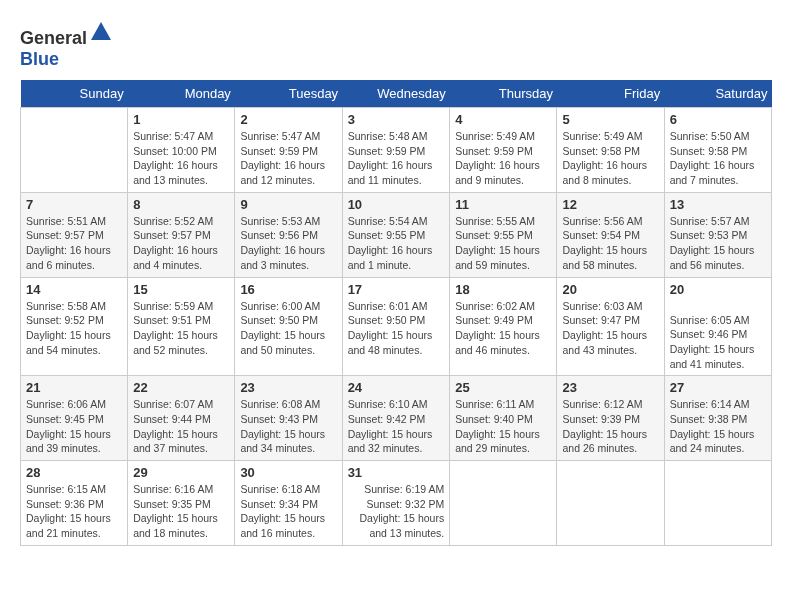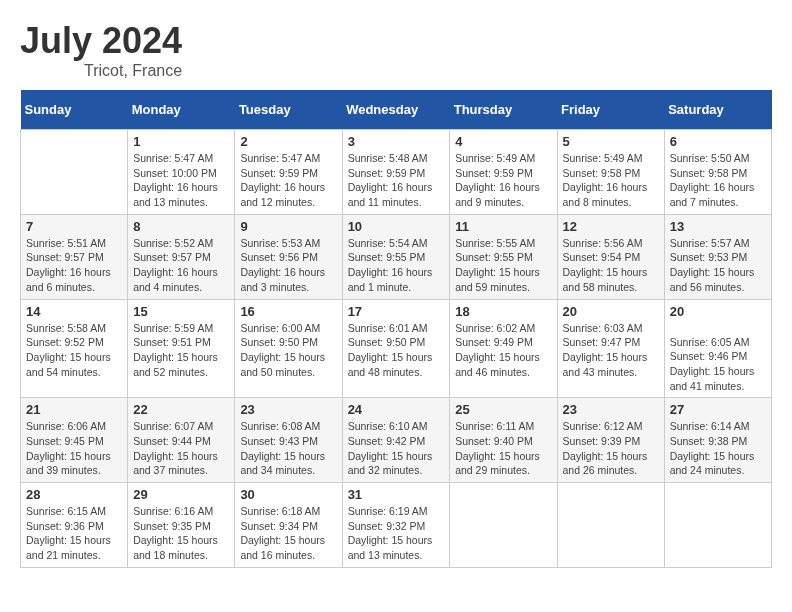--- a/index.html
+++ b/index.html
@@ -48,24 +48,24 @@
       color: #555;
     }
     table {
       width: 100%;
       border-collapse: collapse;
       font-size: 11px;
     }
     thead tr th {
       background-color: #2255a4;
       color: #fff;
-      padding: 12px 4px;
-      text-align: left;
+      padding: 6px 4px;
+      text-align: right;
       font-size: 13px;
-      font-weight: bold;
+      font-weight: normal;
     }
     tbody tr td {
       border: 1px solid #ccc;
       vertical-align: top;
       padding: 4px 5px;
       min-height: 80px;
       width: 108px;
     }
     tbody tr:nth-child(even) {
       background-color: #f5f5f5;
@@ -86,23 +86,27 @@
       font-size: 10.5px;
     }
     .empty-cell {
       background-color: #fff;
     }
   </style>
 </head>
 <body>
 
 <div class="header-area">
-  <div class="title-area">
-    <div class="month-title">July 2024</div>
-    <div class="location-title">Tricot, France</div>
+  <div class="logo">
+    <div>
+      <span class="logo-text-general">General</span><svg class="logo-icon" viewBox="0 0 24 24">
+          <polygon points="12,2 22,20 2,20" fill="#2255a4"></polygon>
+        </svg><br>
+      <span class="logo-text-blue">Blue</span>
+    </div>
   </div>
 </div>
 
 <table>
   <thead>
     <tr>
     <th>Sunday</th>
         <th>Monday</th>
         <th>Tuesday</th>
         <th>Wednesday</th>
@@ -327,21 +331,21 @@
         </td>
         <td>
           <span class="day-number">30</span>
           <div class="cell-info" style="white-space: pre-line;">Sunrise: 6:18 AM
 Sunset: 9:34 PM
 Daylight: 15 hours
 and 16 minutes.</div>
         </td>
         <td>
           <span class="day-number">31</span>
-          <div class="cell-info" style="white-space: pre-line;">Sunrise: 6:19 AM
+          <div class="cell-info" style="white-space: pre-line; text-align: right;">Sunrise: 6:19 AM
 Sunset: 9:32 PM
 Daylight: 15 hours
 and 13 minutes.</div>
         </td>
         <td class="empty-cell"></td>
         <td class="empty-cell"></td>
         <td class="empty-cell"></td>
       </tr>
     </tbody>
 </table>

